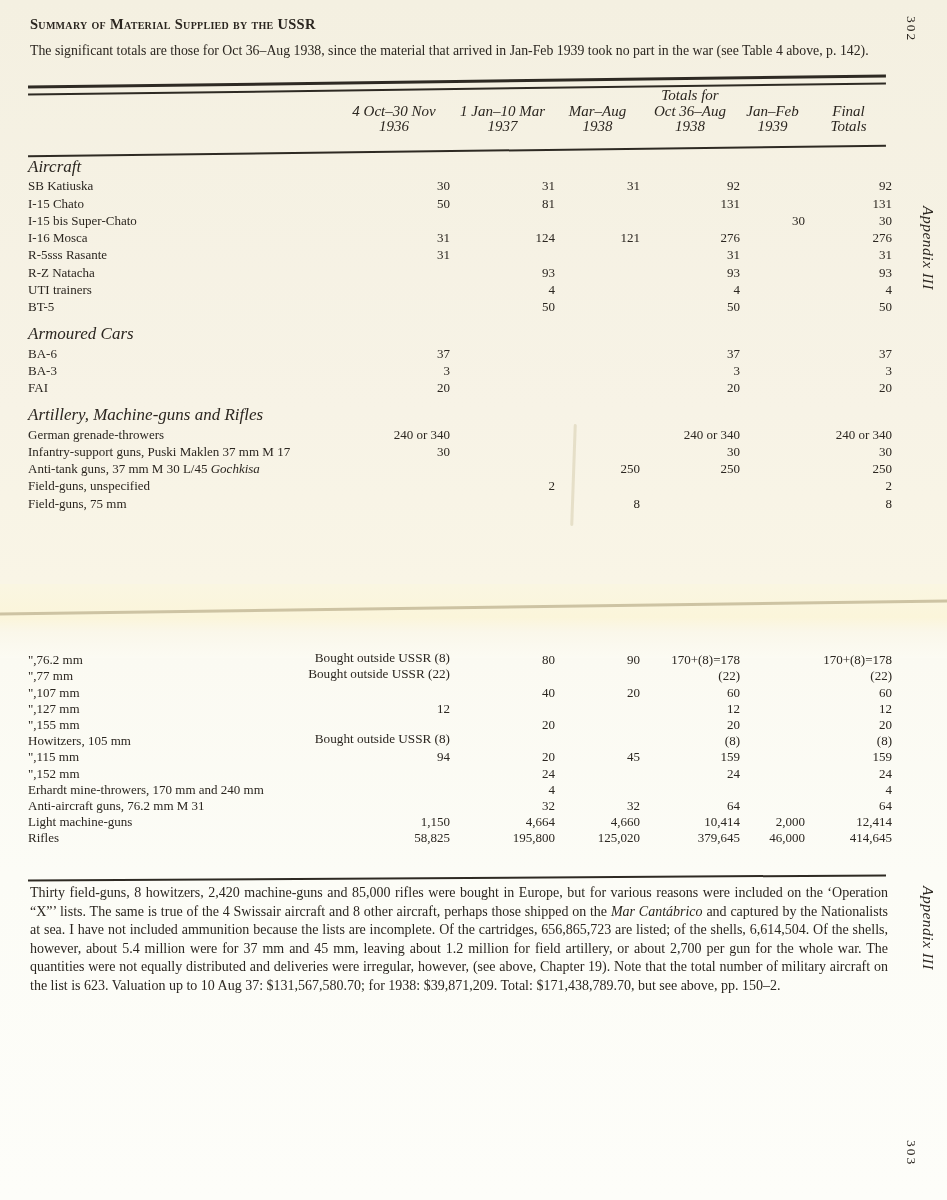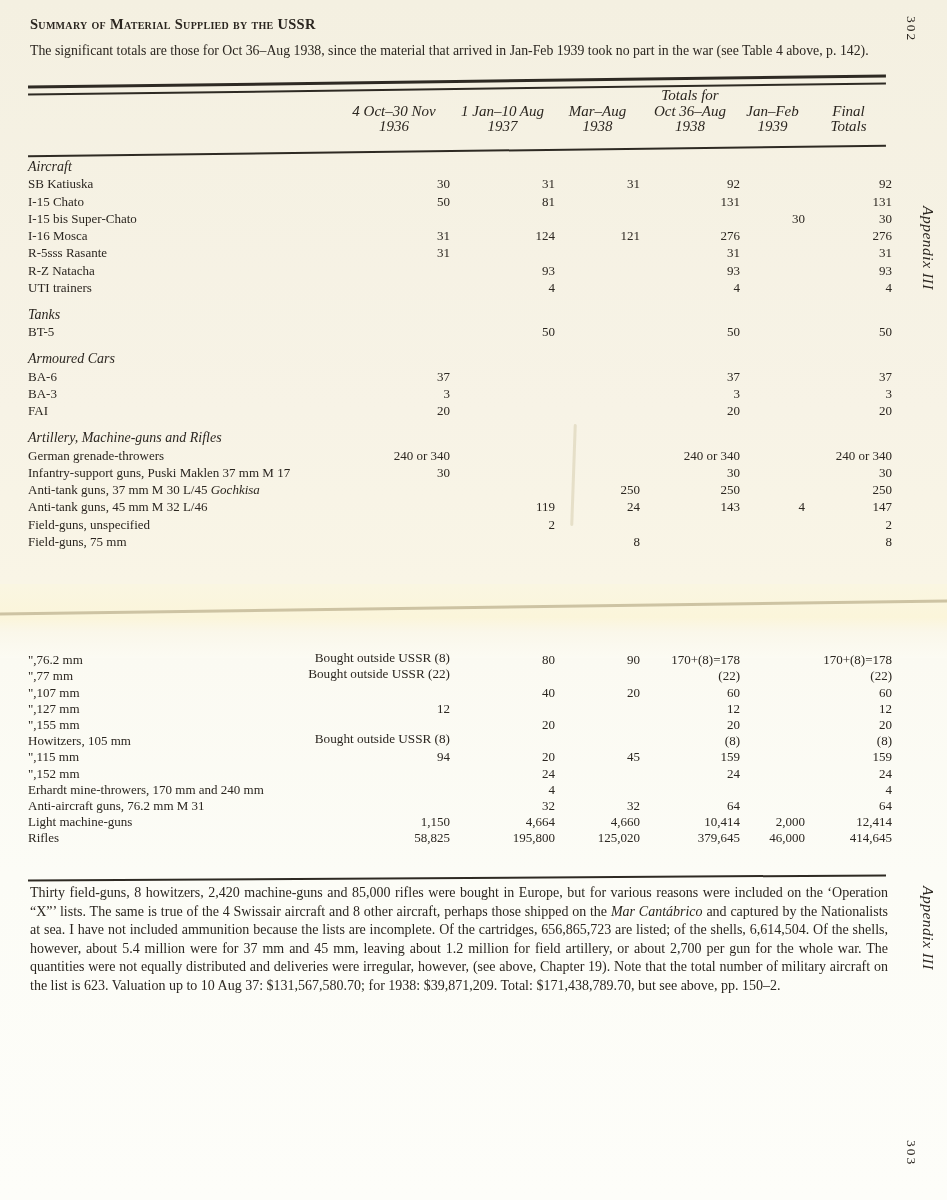--- a/index.html
+++ b/index.html
@@ -37,21 +37,21 @@
   .hdr td.colhead{font-style:italic;font-size:15px;line-height:15.5px;
     text-align:center;vertical-align:bottom;padding-bottom:3px;white-space:nowrap;}
   .tbl{position:absolute;left:28px;}
   .tbl.upper{top:148px;}
   .tbl.lower{top:652px;}
   .tbl td{height:17.3px;font-size:13px;}
   .tbl.lower td{height:16.2px;}
   .tbl .lbl{font-size:13px;white-space:nowrap;}
   .tbl .lbl em{font-style:italic;text-align:right;}
   .tbl .num{text-align:right;white-space:nowrap;font-size:13px;}
-  .tbl tr.sec td{font-style:italic;font-size:14px;padding-top:9px;height:18px;white-space:nowrap;}
+  .tbl tr.sec td{font-style:italic;font-size:17px;padding-top:9px;height:18px;white-space:nowrap;}
   .notecell{position:relative;}
   .notecell .note{position:absolute;right:0;bottom:2px;white-space:nowrap;font-size:13.2px;}
 
   .footnote{position:absolute;left:30px;top:884px;width:858px;margin:0;
     font-size:14px;line-height:18.6px;text-align:justify;}
   .footnote em{font-style:italic;}
 
   .margin-num{position:absolute;right:28px;writing-mode:vertical-rl;
     font-size:13.5px;letter-spacing:2px;}
   .margin-num.top{top:16px;}
@@ -89,21 +89,21 @@
         <col style="width:87px">
       </colgroup>
     <tbody id="hdr-body">
         <tr>
           <td></td>
           <td class="colhead">
             <div>4 Oct–30 Nov</div>
             <div>1936</div>
           </td>
           <td class="colhead">
-            <div>1 Jan–10 Aug</div>
+            <div>1 Jan–10 Mar</div>
             <div>1937</div>
           </td>
           <td class="colhead">
             <div>Mar–Aug</div>
             <div>1938</div>
           </td>
           <td class="colhead">
             <div>Totals for</div>
             <div>Oct 36–Aug</div>
             <div>1938</div>
@@ -192,23 +192,20 @@
         </tr>
         <tr>
           <td class="lbl">UTI trainers</td>
           <td class="num"></td>
           <td class="num">4</td>
           <td class="num"></td>
           <td class="num">4</td>
           <td class="num"></td>
           <td class="num">4</td>
         </tr>
-        <tr class="sec">
-          <td colspan="7">Tanks</td>
-        </tr>
         <tr>
           <td class="lbl">BT-5</td>
           <td class="num"></td>
           <td class="num">50</td>
           <td class="num"></td>
           <td class="num">50</td>
           <td class="num"></td>
           <td class="num">50</td>
         </tr>
         <tr class="sec">
@@ -263,29 +260,20 @@
           <td class="num">30</td>
         </tr>
         <tr>
           <td class="lbl">Anti-tank guns, 37 mm M 30 L/45 <em>Gochkisa</em></td>
           <td class="num"></td>
           <td class="num"></td>
           <td class="num">250</td>
           <td class="num">250</td>
           <td class="num"></td>
           <td class="num">250</td>
-        </tr>
-        <tr>
-          <td class="lbl">Anti-tank guns, 45 mm M 32 L/46</td>
-          <td class="num"></td>
-          <td class="num">119</td>
-          <td class="num">24</td>
-          <td class="num">143</td>
-          <td class="num">4</td>
-          <td class="num">147</td>
         </tr>
         <tr>
           <td class="lbl">Field-guns, unspecified</td>
           <td class="num"></td>
           <td class="num">2</td>
           <td class="num"></td>
           <td class="num"></td>
           <td class="num"></td>
           <td class="num">2</td>
         </tr>

